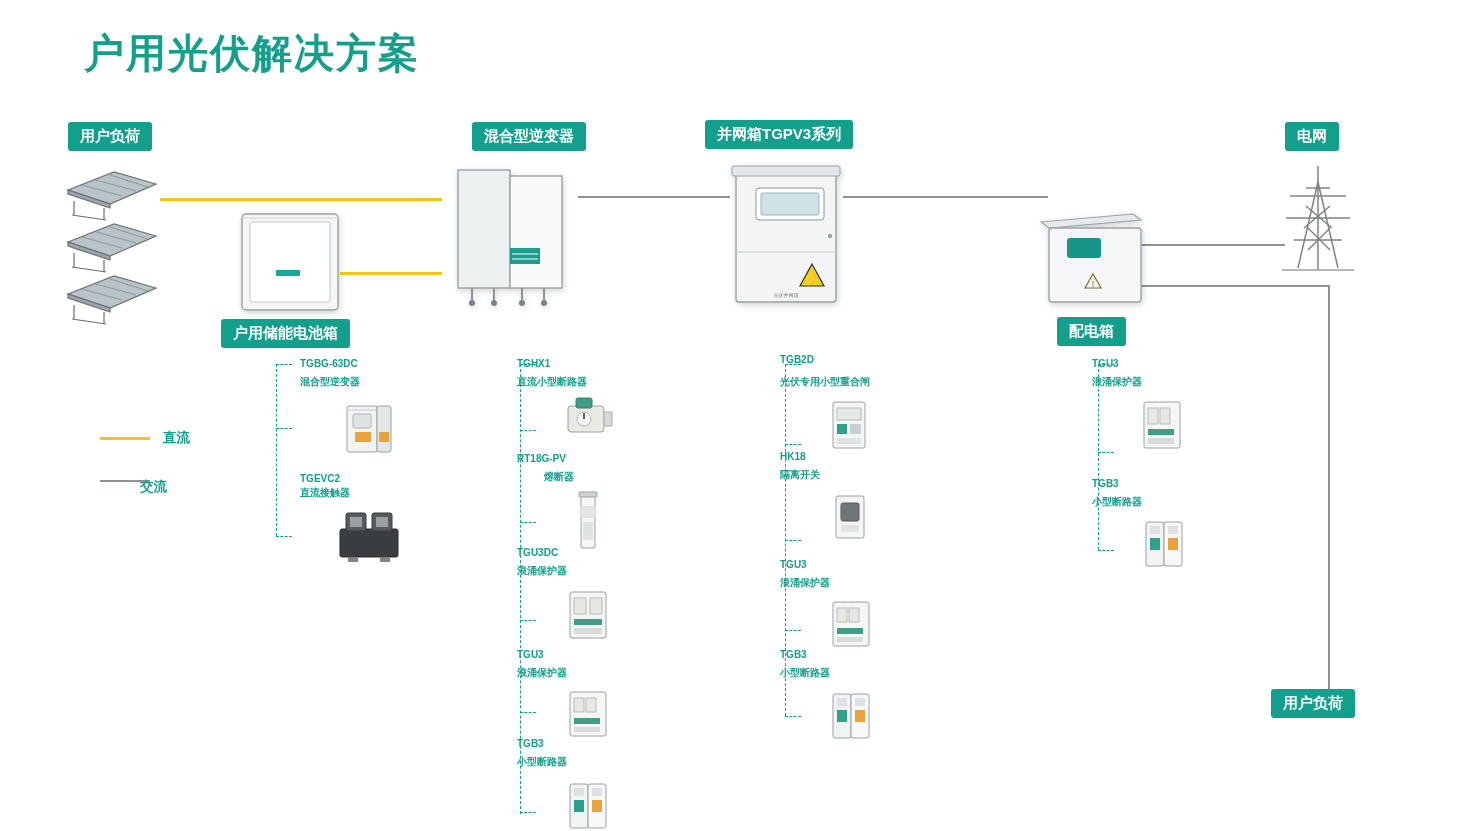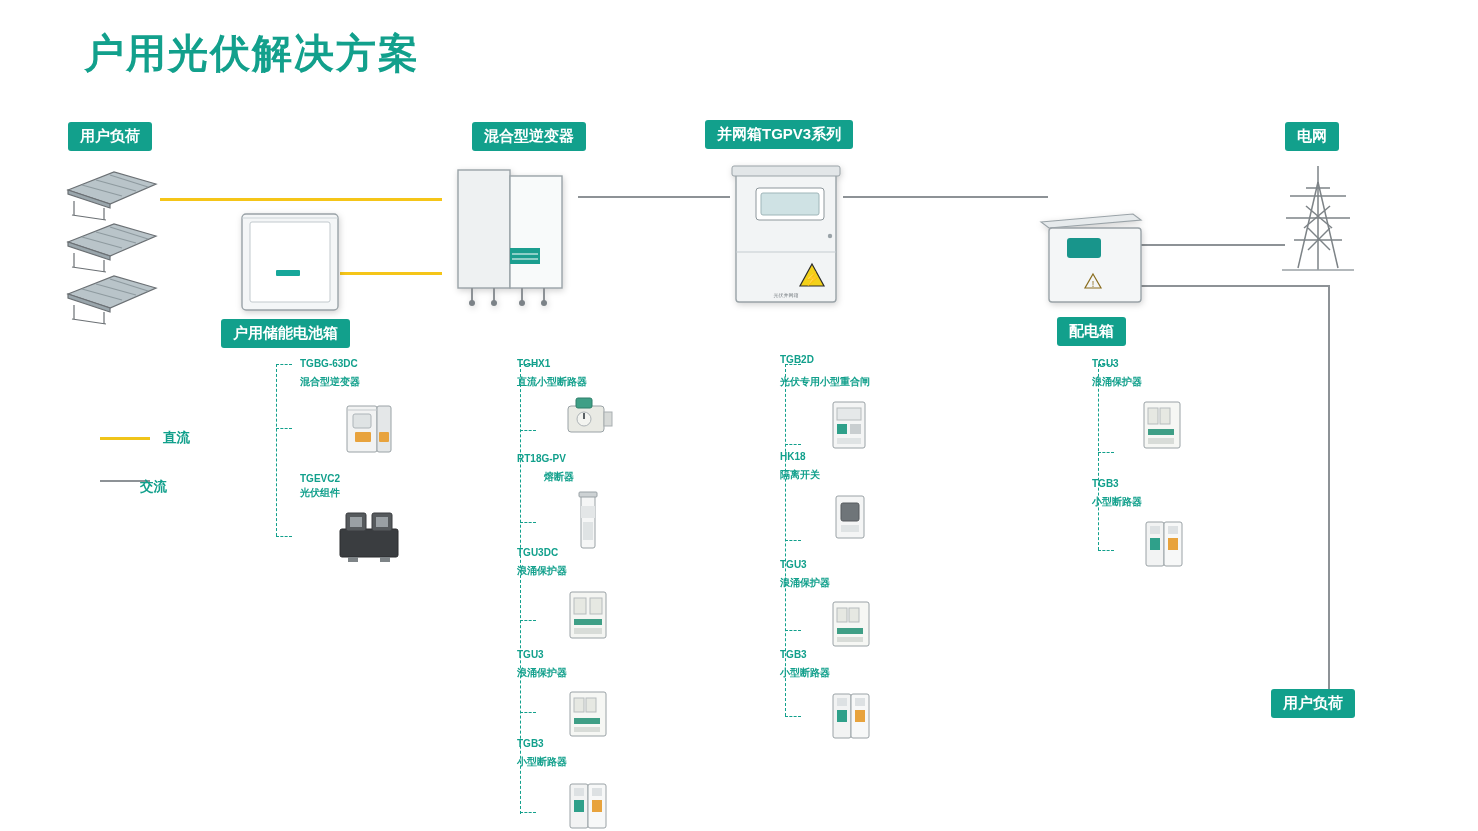--- a/index.html
+++ b/index.html
@@ -231,21 +231,21 @@
   <svg class="mini" style="left:335px; top:398px;" width="70" height="62" viewBox="0 0 70 62">
     <rect x="12" y="8" width="30" height="46" rx="2" fill="#f2f3f3" stroke="#9aa2a6"></rect>
     <rect x="42" y="8" width="14" height="46" rx="2" fill="#e4e7e8" stroke="#9aa2a6"></rect>
     <rect x="18" y="16" width="18" height="14" rx="2" fill="#dfe3e4" stroke="#adb4b8"></rect>
     <rect x="20" y="34" width="16" height="10" rx="1" fill="#e8a33d"></rect>
     <rect x="44" y="34" width="10" height="10" rx="1" fill="#e8a33d"></rect>
     <line x1="12" y1="12" x2="42" y2="12" stroke="#c5cacd"></line>
   </svg>
 
   <div class="comp-label" style="left:300px; top:472px; width:140px;">TGEVC2</div>
-  <div class="comp-label" style="left:300px; top:486px; width:140px;">光伏组件</div>
+  <div class="comp-label" style="left:300px; top:486px; width:140px;">直流接触器</div>
 
   <svg class="mini" style="left:330px; top:505px;" width="78" height="60" viewBox="0 0 78 60">
     <rect x="10" y="24" width="58" height="28" rx="2" fill="#3a3d40" stroke="#2a2c2e"></rect>
     <rect x="16" y="8" width="20" height="18" rx="2" fill="#565a5d" stroke="#3a3d40"></rect>
     <rect x="42" y="8" width="20" height="18" rx="2" fill="#565a5d" stroke="#3a3d40"></rect>
     <rect x="20" y="12" width="12" height="10" fill="#9aa0a4"></rect>
     <rect x="46" y="12" width="12" height="10" fill="#9aa0a4"></rect>
     <rect x="18" y="52" width="10" height="5" fill="#7e8487"></rect>
     <rect x="50" y="52" width="10" height="5" fill="#7e8487"></rect>
   </svg>

